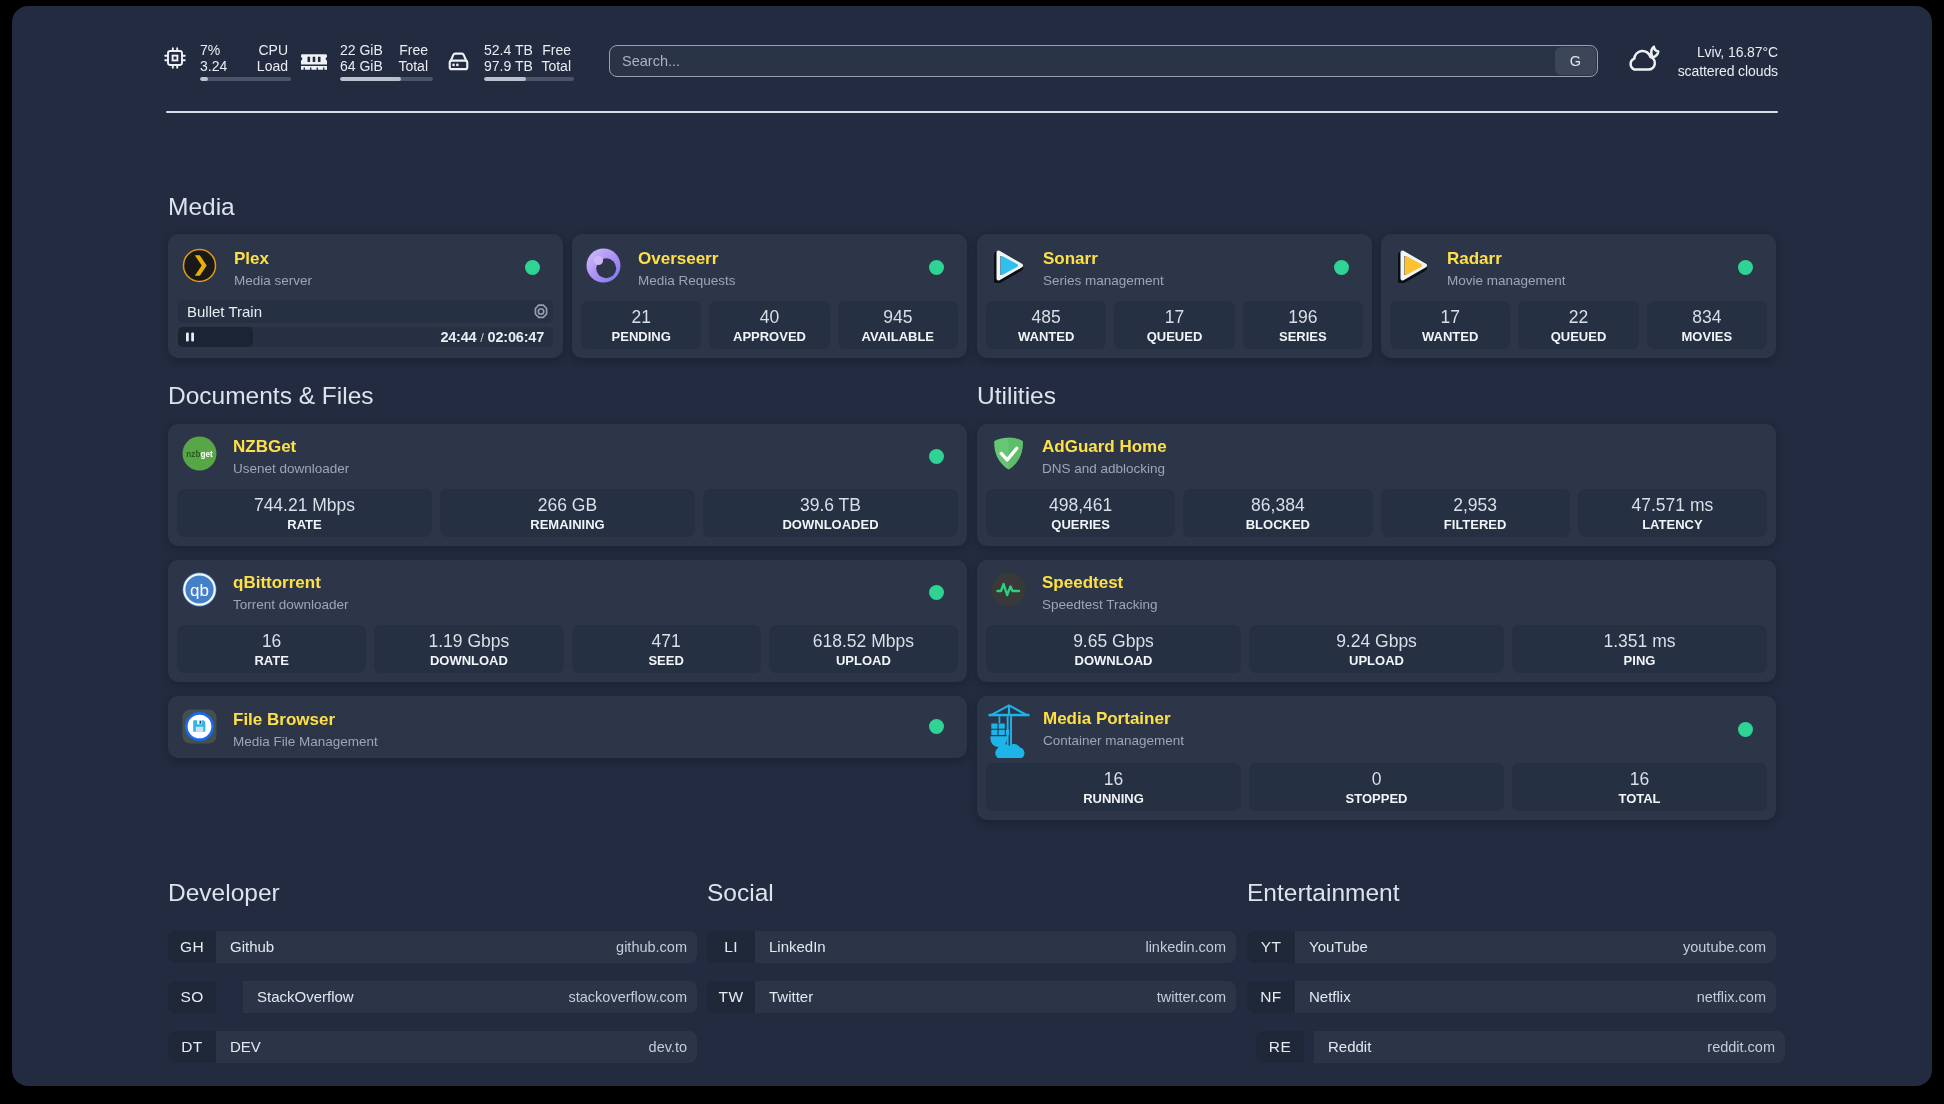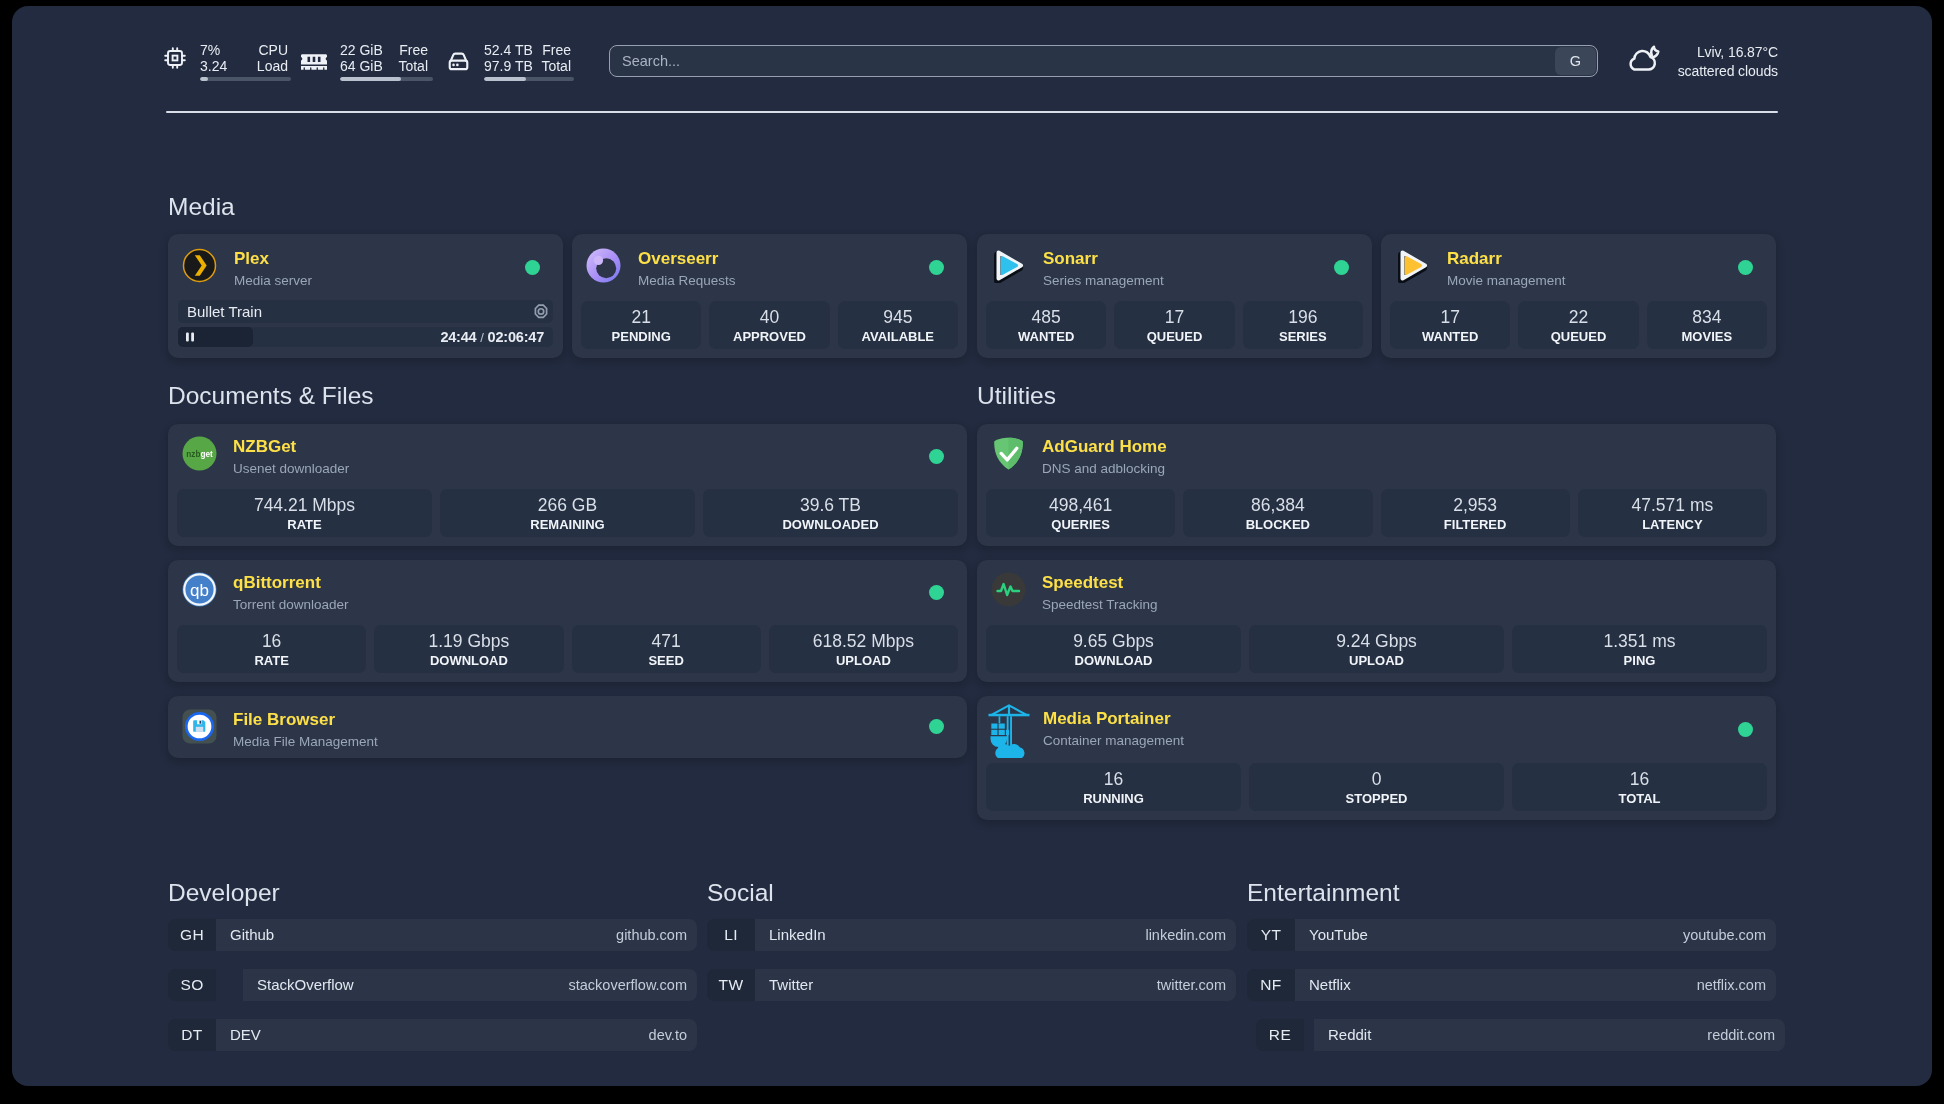--- a/index.html
+++ b/index.html
@@ -27,21 +27,21 @@
 .stats { position:absolute; left:9px; right:9px; bottom:9px; height:48px; display:flex; gap:8px; }
 .sb { flex:1; background:#253042; border-radius:7px; text-align:center; padding-top:5px; }
 .sv { font-size:17.5px; color:#d9dfe8; line-height:22px; }
 .sl { font-size:13px; font-weight:700; color:#f1f4f8; line-height:15px; margin-top:1px; letter-spacing:0px; }
 
 .prow { position:absolute; left:10px; right:10px; background:#253042; border-radius:5px; }
 .ptitle { position:absolute; left:9px; top:3px; font-size:15px; color:#e8ecf2; }
 .ptime { position:absolute; right:9px; top:2px; font-size:14.5px; font-weight:700; letter-spacing:-0.2px; color:#e8ecf2; }
 .pfill { position:absolute; left:0; top:0; width:75px; height:20px; background:#1b2434; border-radius:5px; }
 
-.bmrow { position:absolute; height:31.5px; border-radius:8px; overflow:hidden; display:flex; }
+.bmrow { position:absolute; height:31.5px; border-radius:8px; overflow:hidden; display:flex;margin-top:12px; }
 .bmab { width:48px; background:#1f2838; display:flex; align-items:center; justify-content:center; font-size:15.5px; letter-spacing:0.4px; color:#e6ebf2; flex:none; }
 .bmbar { flex:1; background:#2b3547; display:flex; align-items:center; padding:0 10px 0 14px; }
 .bmname { font-size:15px; color:#e2e8f0; flex:1; }
 .bmdom { font-size:14.5px; color:#c3ccd9; }
 </style>
 </head>
 <body>
 <div class="panel"></div>
 
 <svg class="resicon" style="left:163px;top:46px;" width="24" height="24" viewBox="0 0 24 24" fill="none" stroke="#eef1f6" stroke-width="1.9" stroke-linecap="round">

